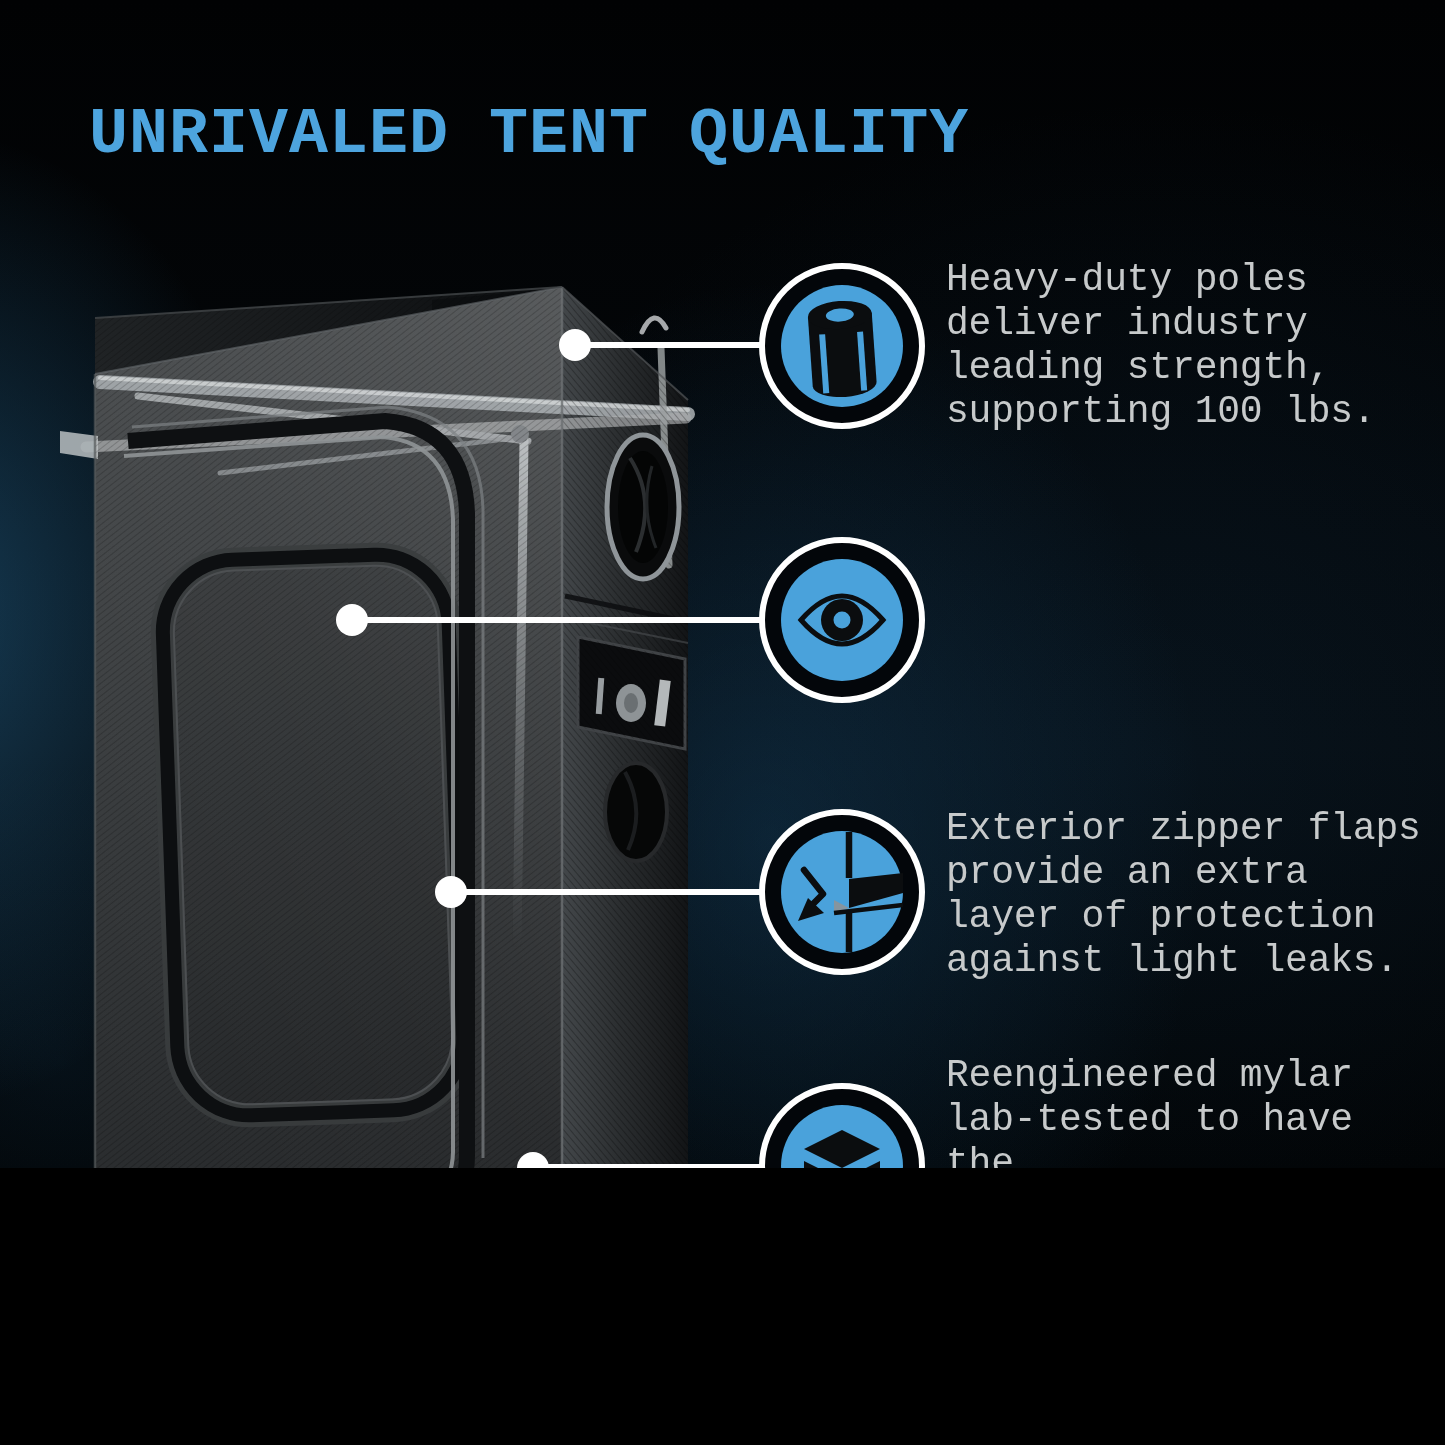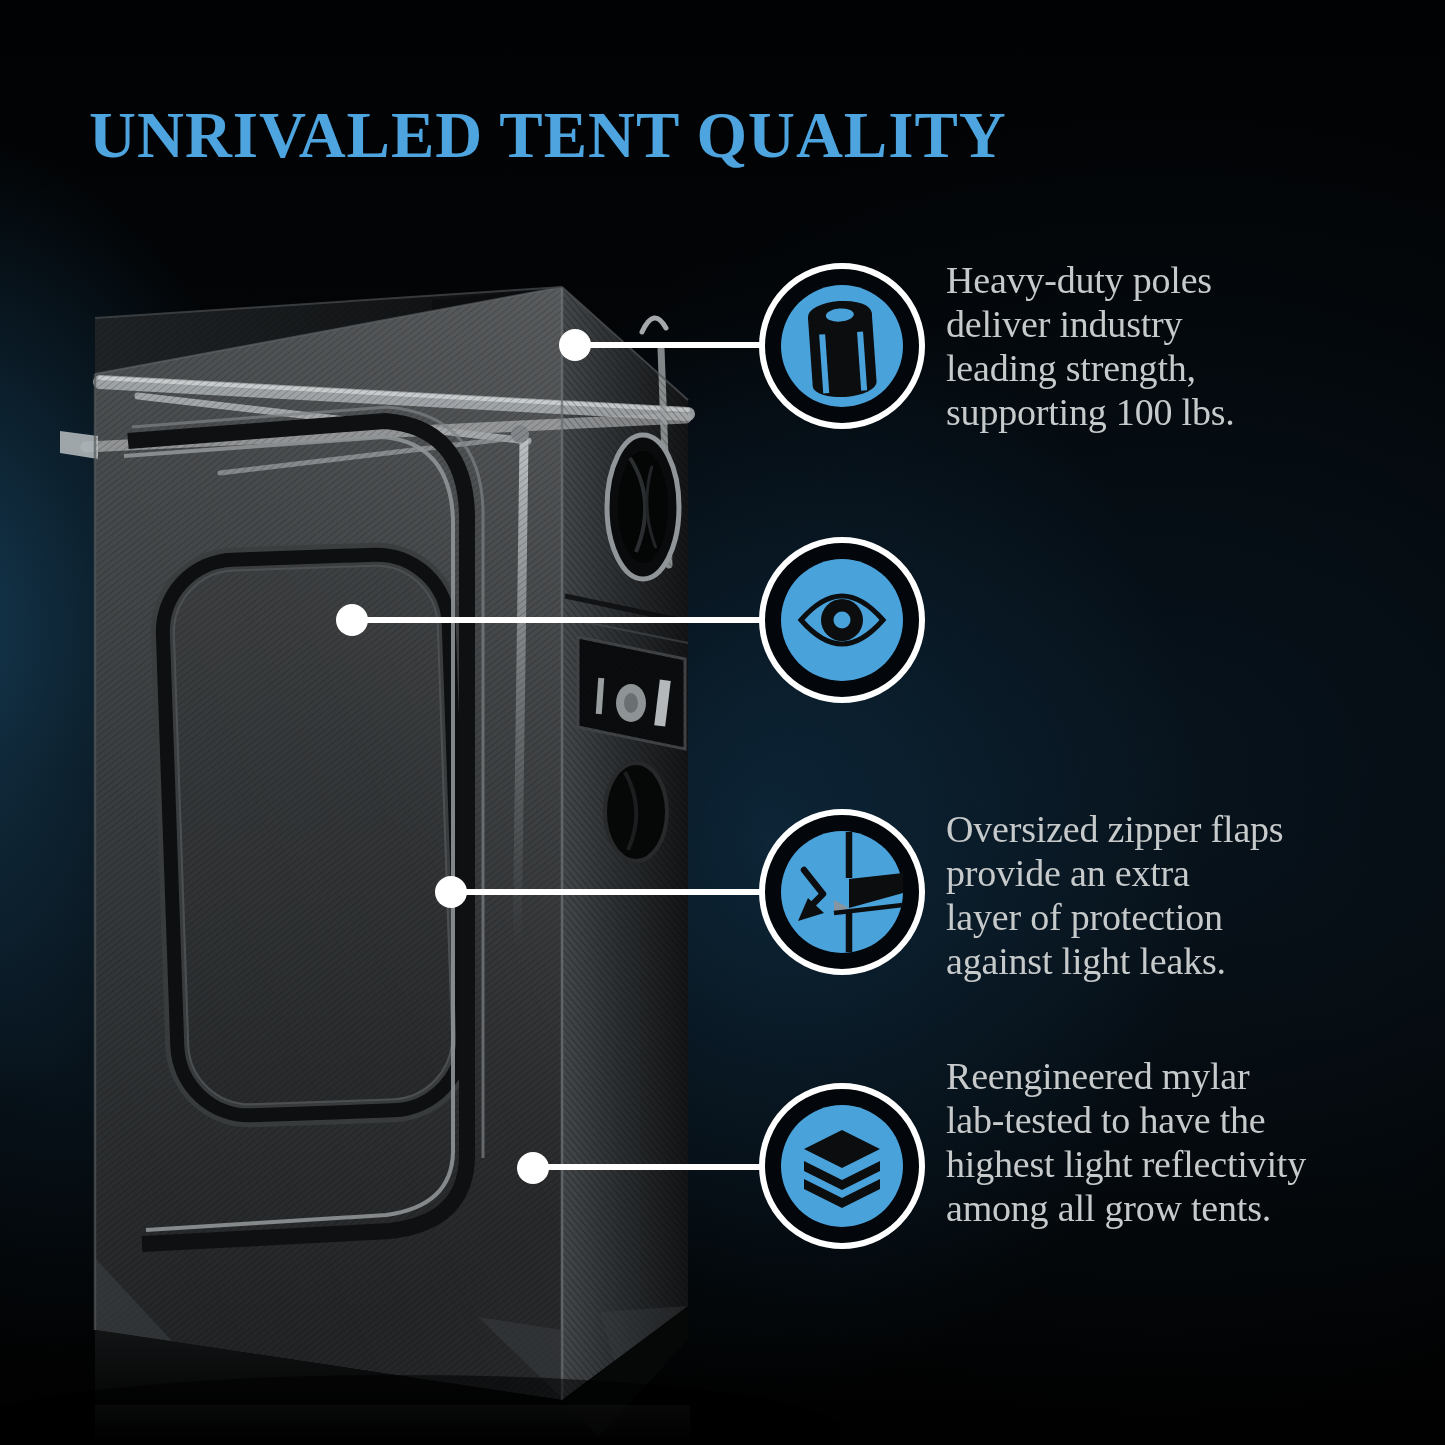--- a/index.html
+++ b/index.html
@@ -1,17 +1,17 @@
 <!DOCTYPE html>
 <html><head>
 <meta charset="utf-8">
 <style>
   html,body{margin:0;padding:0;background:#000;}
-  .stage{position:relative;width:1445px;height:1445px;overflow:hidden;
-         font-family:Liberation Serif, serif;background:#010203;}
+  .stage{position:relative;width:1445px;height:1168px;overflow:hidden;
+         font-family:Liberation Mono, monospace;background:#010203;}
   .bg{position:absolute;inset:0;
       background:
         radial-gradient(520px 720px at -70px 620px, rgba(45,130,185,0.42), transparent 68%),
         radial-gradient(700px 900px at 770px 840px, rgba(28,92,138,0.30), transparent 62%),
         radial-gradient(1100px 1000px at 1160px 760px, rgba(20,66,100,0.20), transparent 66%),
         radial-gradient(500px 420px at 60px 1060px, rgba(25,80,120,0.18), transparent 70%),
         linear-gradient(180deg,#010203 0%,#04070a 46%,#05080b 64%,#010101 100%);}
   .title{position:absolute;left:89px;top:103px;margin:0;z-index:5;
          font-size:65px;font-weight:bold;letter-spacing:1px;color:#4da4de;line-height:1;}
   .tent{position:absolute;left:0;top:0;z-index:1;}
@@ -208,21 +208,21 @@
         <line x1="7" y1="-60" x2="7" y2="-14" stroke="#0b0d0f" stroke-width="6.5"></line>
         <line x1="7" y1="19" x2="7" y2="60" stroke="#0b0d0f" stroke-width="6.5"></line>
         <polygon points="7,-13 61,-19 61,1 7,16" fill="#0b0d0f"></polygon>
         <polygon points="-8,8 7,16 -8,21" fill="#86959f"></polygon>
         <line x1="-8" y1="21" x2="61" y2="13" stroke="#0b0d0f" stroke-width="4.5"></line>
         <polyline points="-38,-22 -19,2 -30,13" fill="none" stroke="#0b0d0f" stroke-width="6.5" stroke-linecap="round" stroke-linejoin="round"></polyline>
         <polygon points="-44,29 -34,6 -18,21" fill="#0b0d0f"></polygon>
       </svg>
     </div>
   </div>
-  <div class="ftext" id="text-3">Oversized zipper flaps
+  <div class="ftext" id="text-3">Exterior zipper flaps
 provide an extra
 layer of protection
 against light leaks.</div>
 
   <div class="badge" id="badge-4">
     <div class="disc">
       <svg width="122" height="122" viewBox="-61 -61 122 122">
         <polygon points="0,-36 38,-17 0,2 -38,-17" fill="#0b0d0f"></polygon>
         <path d="M-38,-5 L0,14 L38,-5 L38,5 L0,24 L-38,5 Z" fill="#0b0d0f"></path>
         <path d="M-38,13 L0,32 L38,13 L38,23 L0,42 L-38,23 Z" fill="#0b0d0f"></path>

